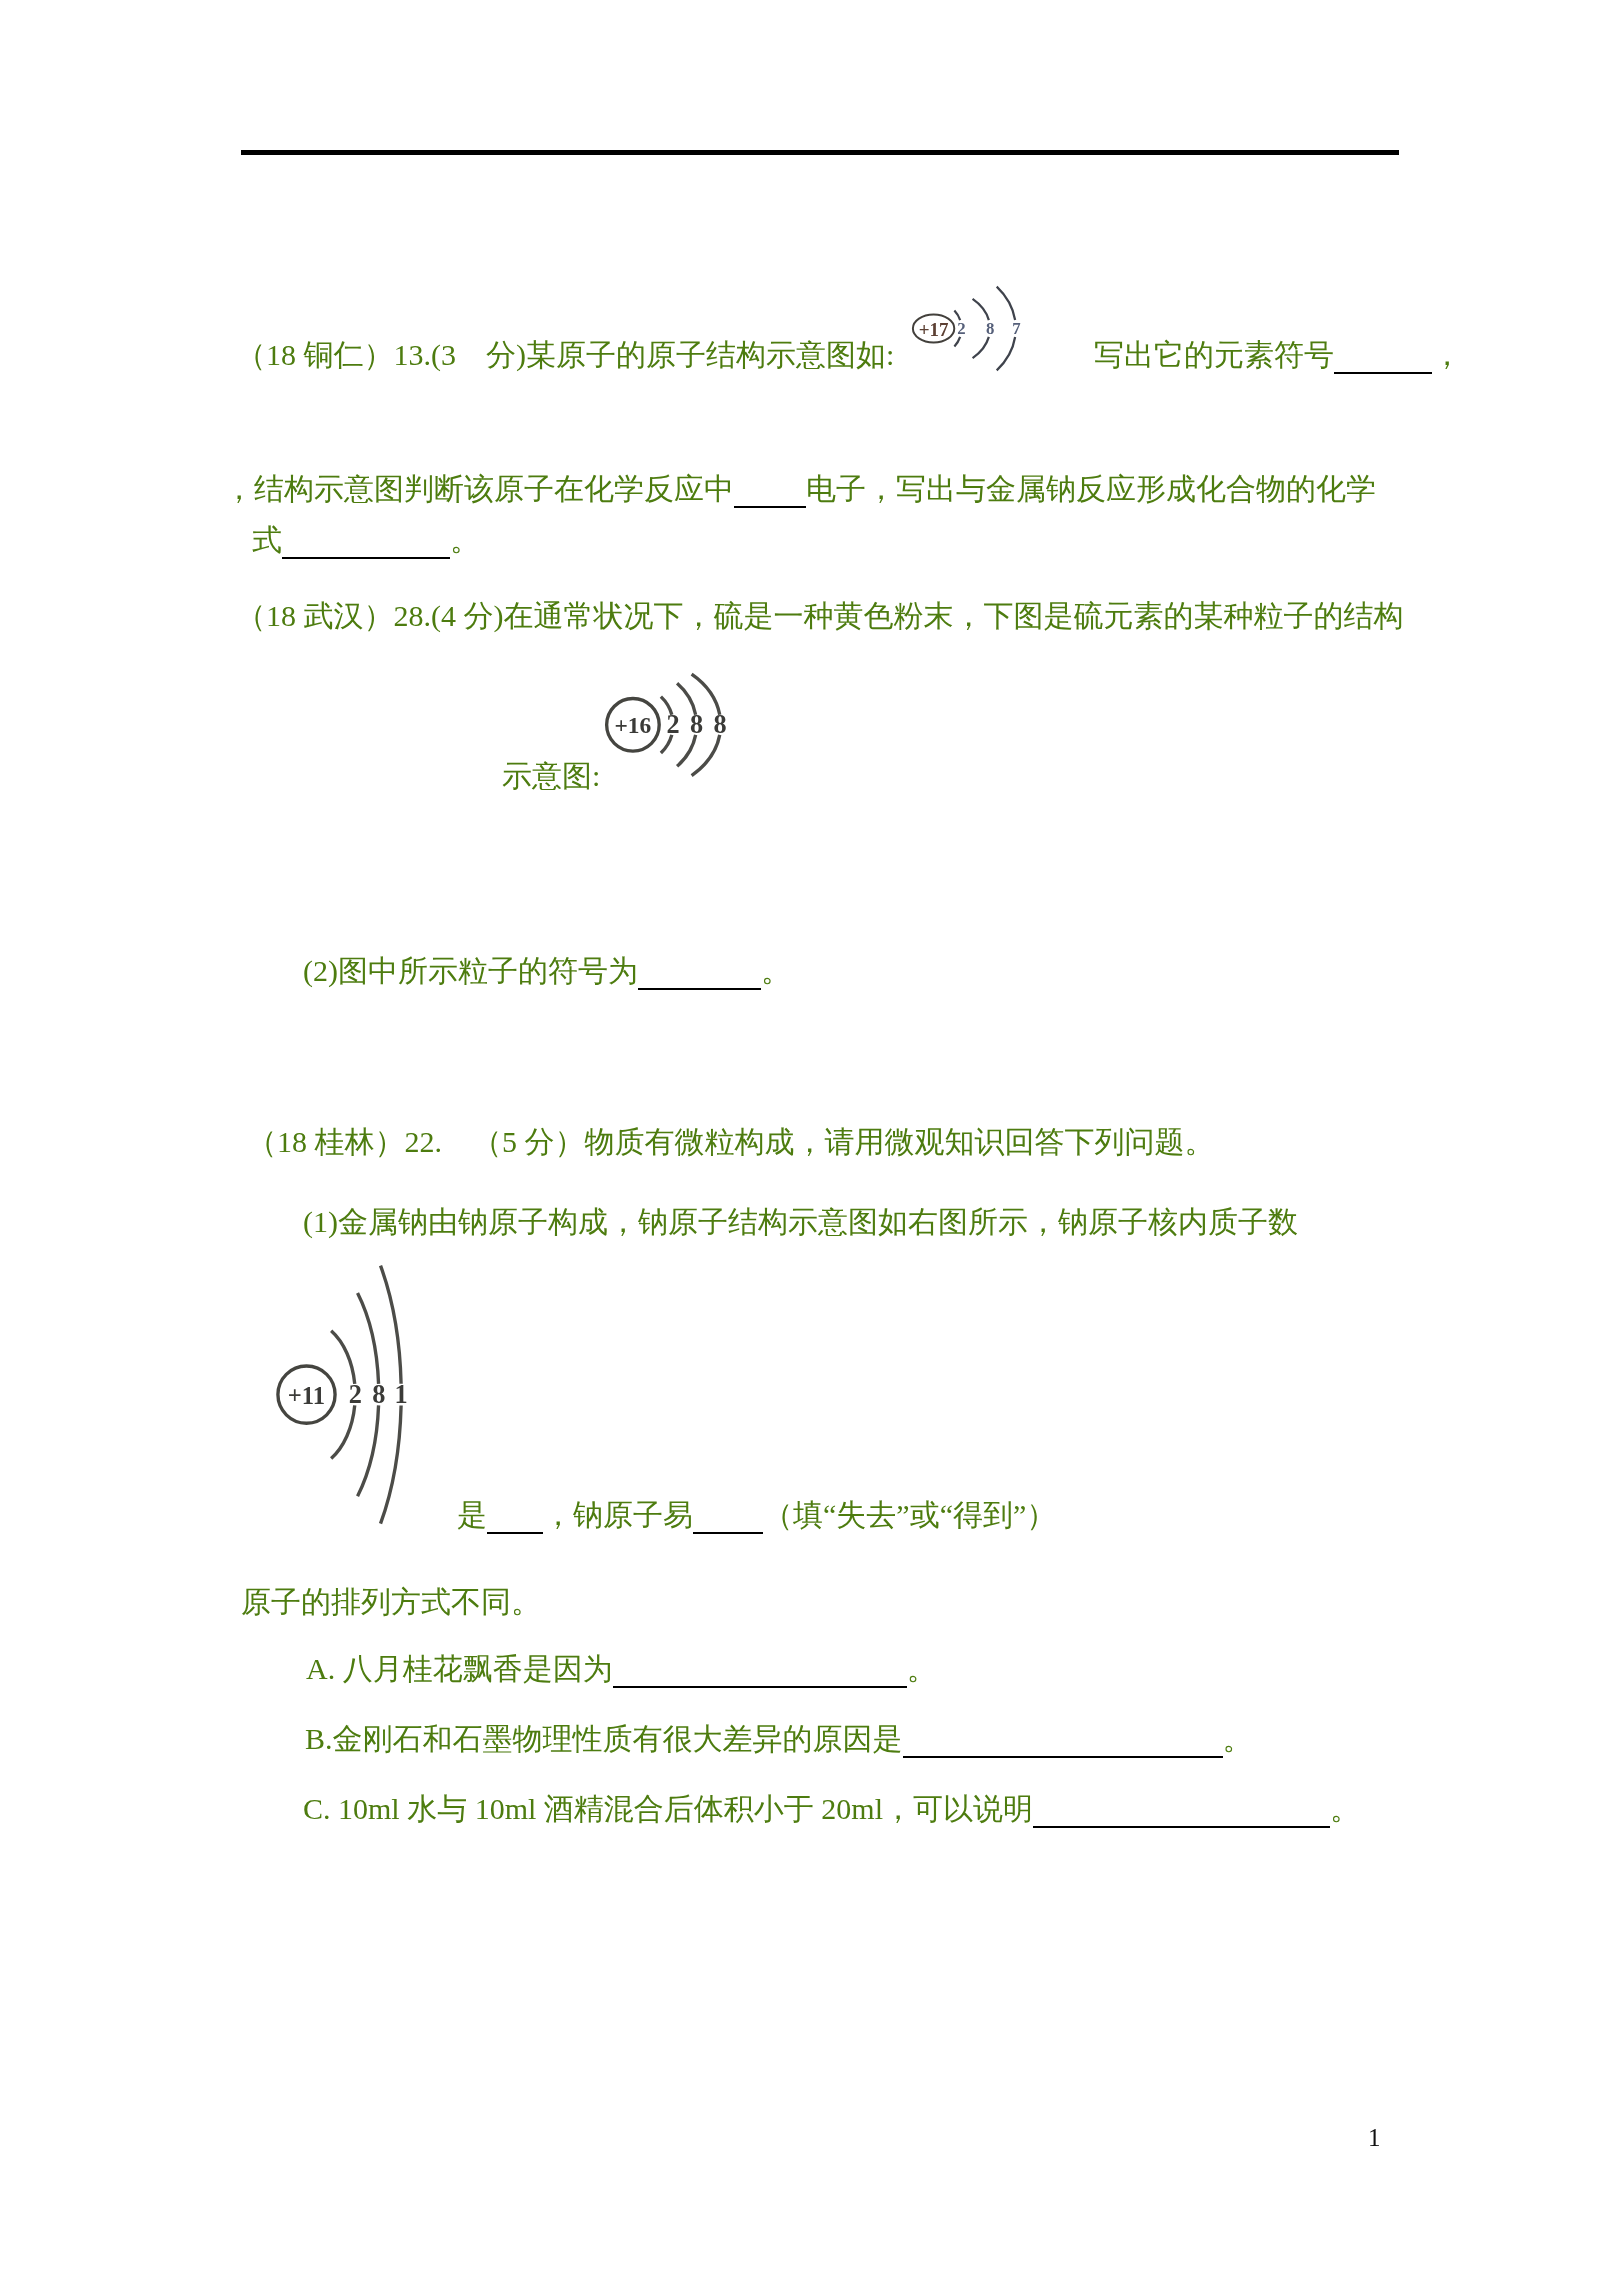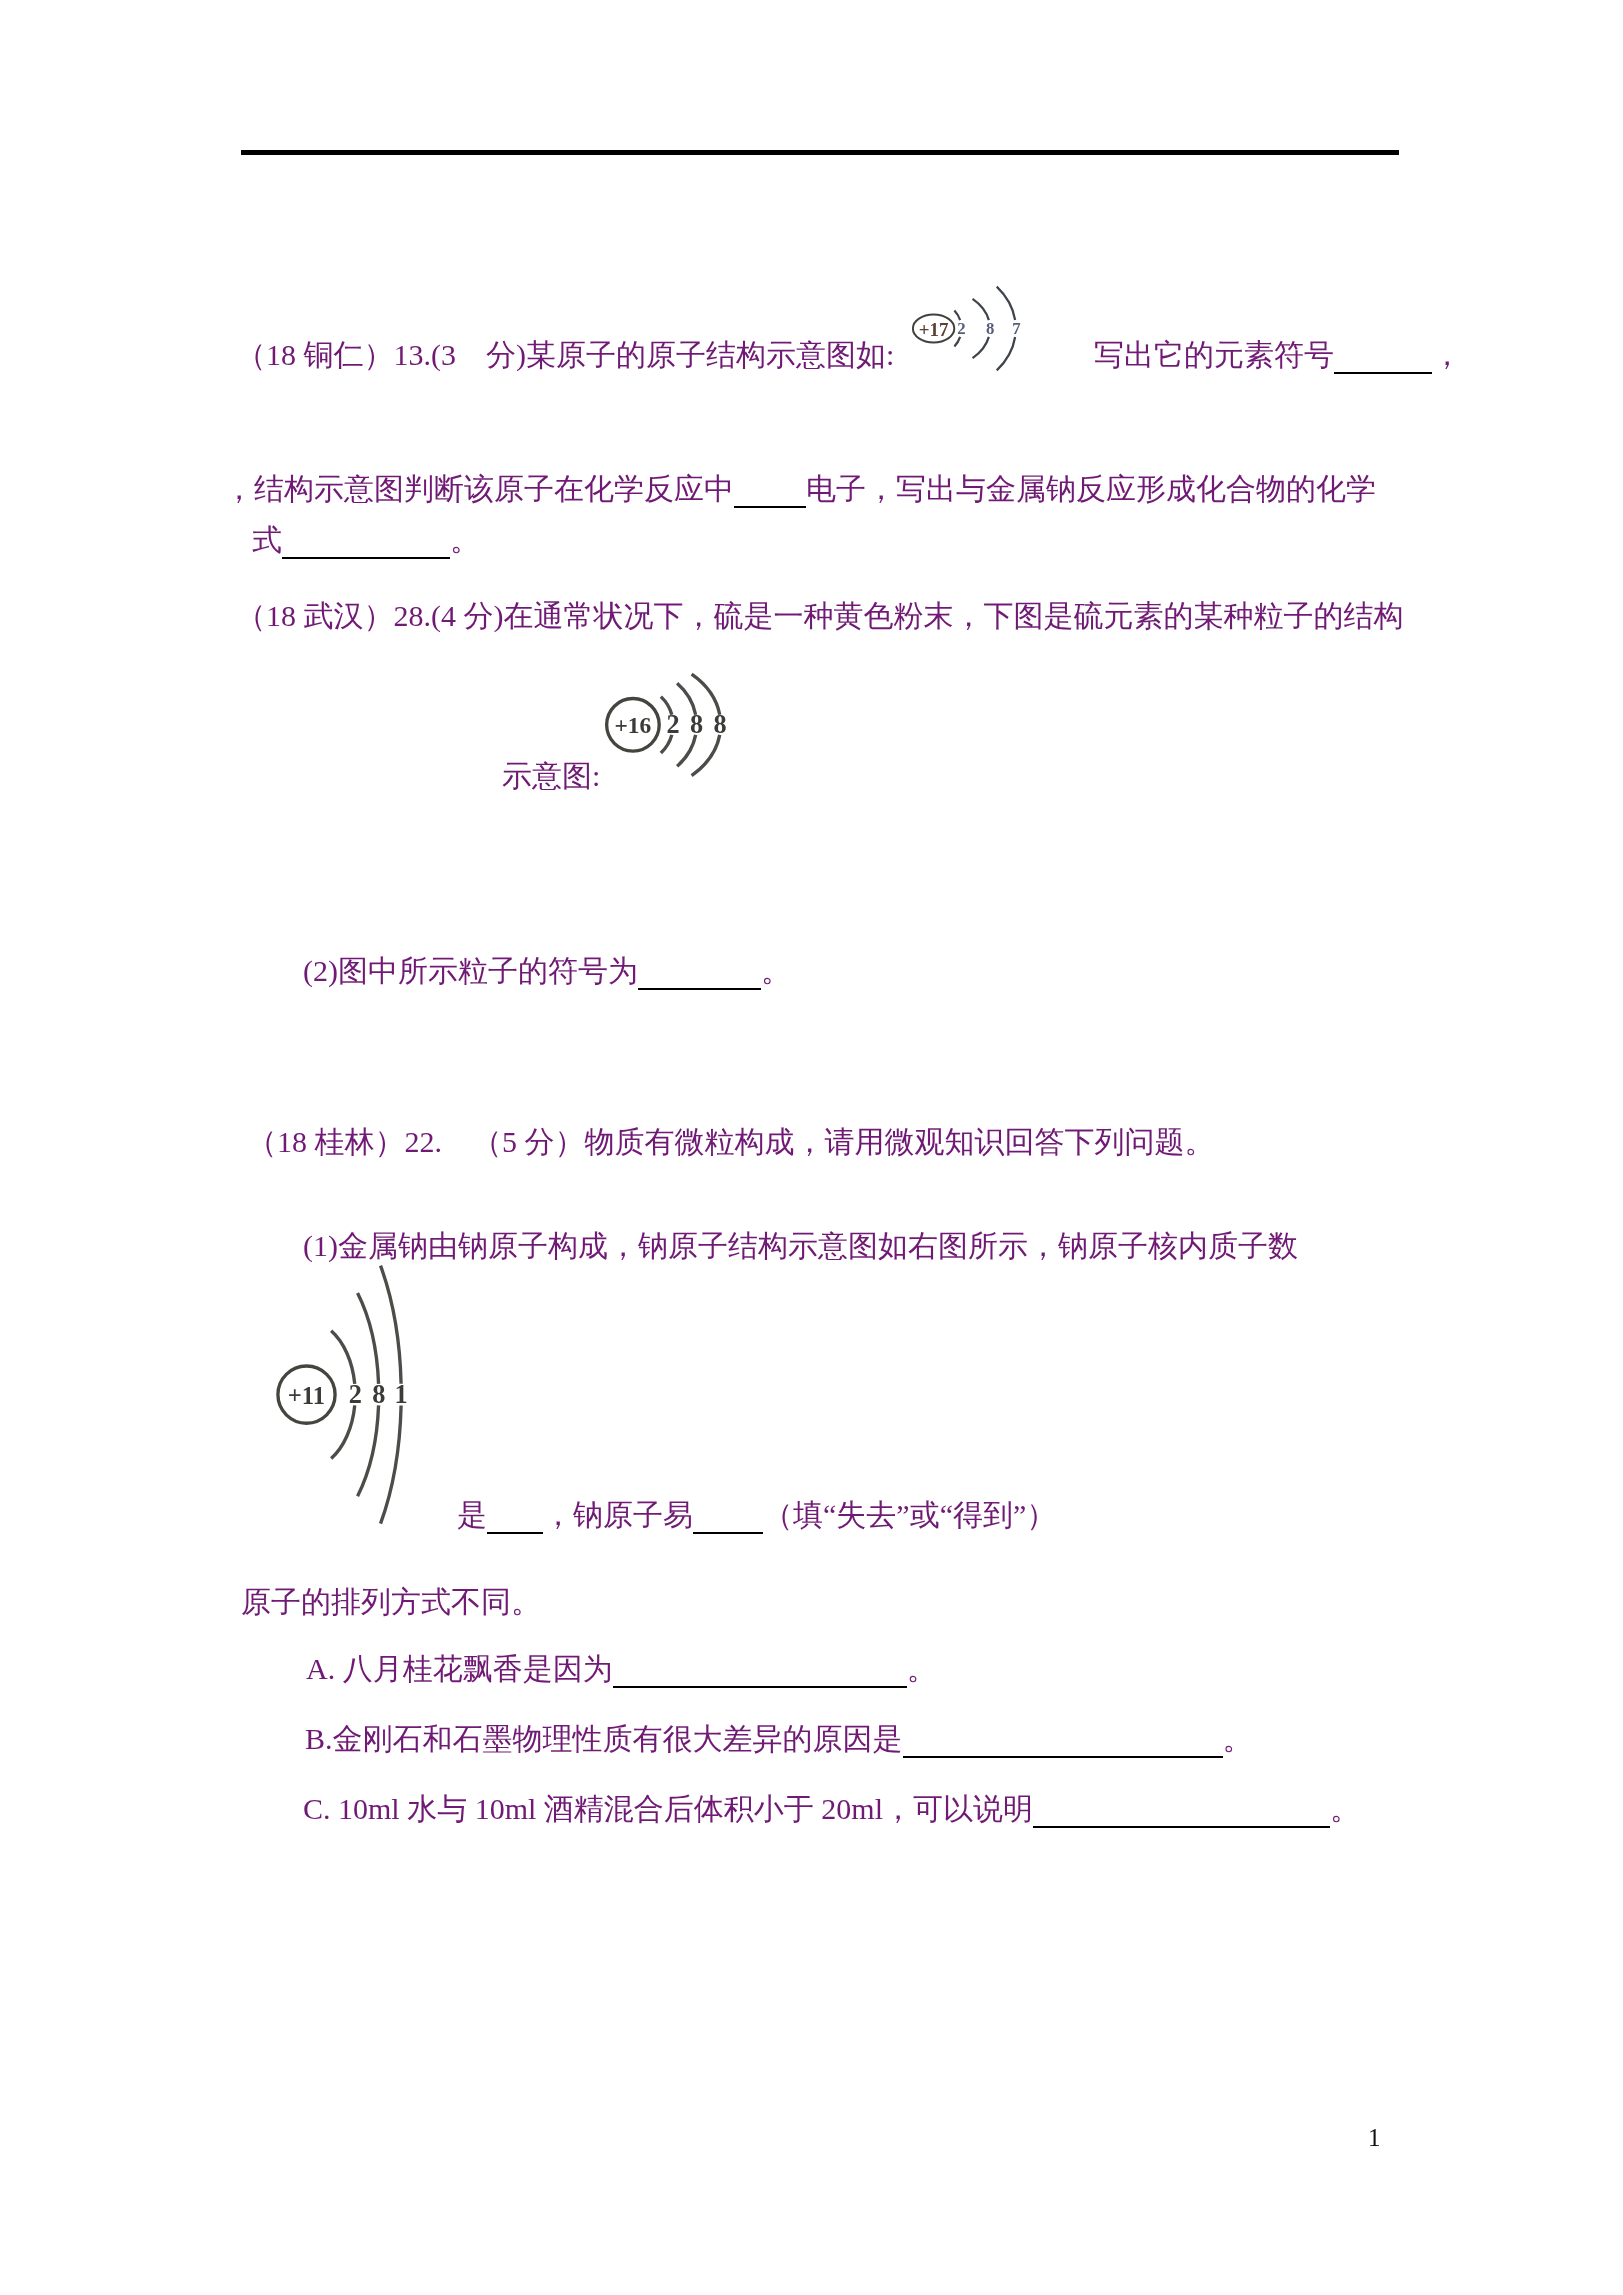--- a/index.html
+++ b/index.html
@@ -1,19 +1,19 @@
 <!DOCTYPE html>
 <html style="font-size:9px"><head>
 <meta charset="utf-8">
 <style>
   html,body{margin:0;padding:0;}
   body{background:#ffffff;font-family:"Liberation Serif","DejaVu Serif",serif;}
   .page{position:relative;width:1623px;height:2295px;background:#ffffff;overflow:hidden;}
   .rule{position:absolute;background:#000000;}
-  .line{position:absolute;font-size:30px;line-height:1.22;color:#701a75;white-space:nowrap;}
+  .line{position:absolute;font-size:30px;line-height:1.22;color:#4d7c0f;white-space:nowrap;}
   .u{display:inline-block;border-bottom:2.8px solid #000;height:1.0em;vertical-align:bottom;}
   .pageno{position:absolute;font-size:25px;color:#111;}
   svg text{font-family:"Liberation Serif","DejaVu Serif",serif;}
   .shell{fill:none;}
   .dia1 .shell{stroke:#3f434c;stroke-width:4;}
   .dia1 .nuc{fill:none;stroke:#43403c;stroke-width:3.5;}
   .dia1 .nuclabel{fill:#5c4033;font-size:34px;font-weight:600;}
   .dia1 .num{fill:#56607a;font-size:30px;font-weight:600;}
   .dia23 .shell{stroke:#4c4c48;stroke-width:6;}
   .dia23 .nuc{fill:none;stroke:#454540;stroke-width:6;}
@@ -82,21 +82,21 @@
 
   <div class="line" style="left:303px;top:953px;">
     <span>(2)图中所示粒子的符号为</span><span class="u" style="width:123px;"></span><span>。</span>
   </div>
 
 
   <div class="line" style="left:247px;top:1124px;">
     <span>（18 桂林）22.　（5 分）物质有微粒构成，请用微观知识回答下列问题。</span>
   </div>
 
-  <div class="line" style="left:303px;top:1204px;margin-top:24px;">
+  <div class="line" style="left:303px;top:1204px;">
     <span>(1)金属钠由钠原子构成，钠原子结构示意图如右图所示，钠原子核内质子数</span>
   </div>
 
   <svg class="dia23" style="position:absolute;left:252px;top:1259px;" width="174" height="269" viewBox="0 0 310 480">
     <circle class="nuc" cx="97" cy="242" r="51"></circle>
     <text class="nuclabel" x="97" y="243" text-anchor="middle" dominant-baseline="central" font-size="44">+11</text>
     <path class="shell" d="M183.1 222.9 A87 132 0 0 0 141 128.1"></path>
     <path class="shell" d="M183.1 261.1 A87 132 0 0 1 141 355.9"></path>
     <path class="shell" d="M225.6 222.8 A129 256 0 0 0 188.1 60.7"></path>
     <path class="shell" d="M225.6 261.2 A129 256 0 0 1 188.1 423.3"></path>

